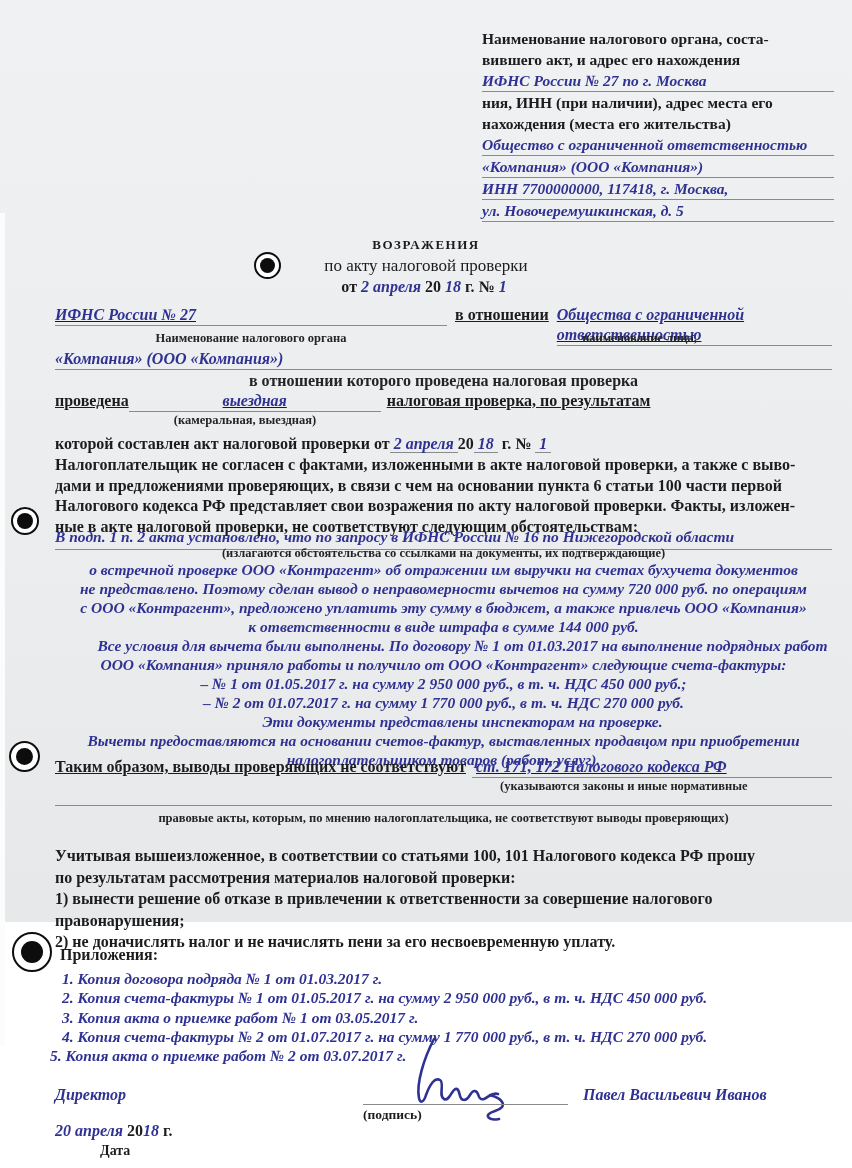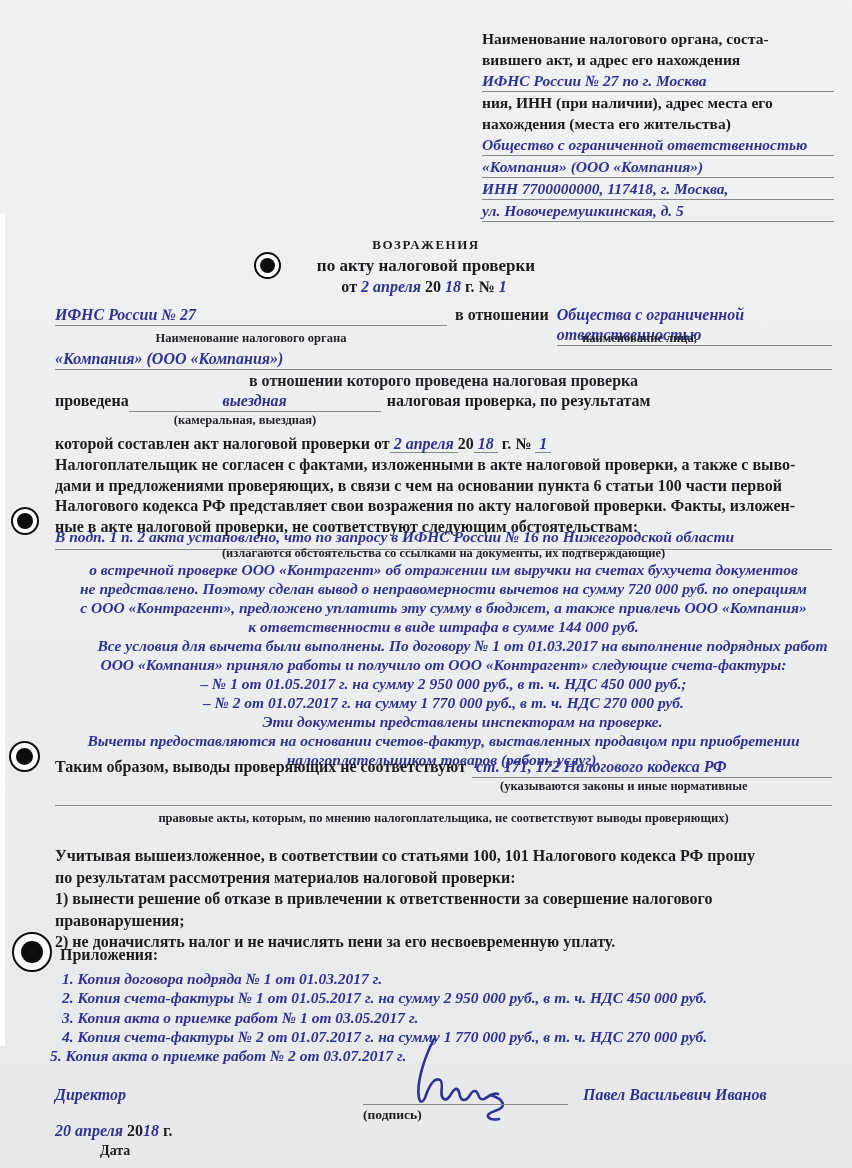--- a/index.html
+++ b/index.html
@@ -1,52 +1,52 @@
 <!DOCTYPE html>
 <html><head>
 <meta charset="utf-8">
 <style>
   html,body{margin:0;padding:0;}
   body{width:852px;height:1168px;overflow:hidden;
        font-family:"Liberation Serif","DejaVu Serif",serif;}
-  .page{position:relative;width:852px;height:1168px;
+  .page{position:relative;width:852px;height:922px;
         background:linear-gradient(180deg,#f0f1f3 0%,#ecedef 55%,#e6e8e9 100%);
         color:#1c1c1e;}
   .edge-strip{position:absolute;left:0;top:213px;width:5px;height:833px;background:#fbfcfc;}
 
   
   .blk{font-weight:600;color:#1c1c1e;}
   .blue{font-style:italic;font-weight:600;color:#2f3292;}
   .ul{border-bottom:1.4px solid #8a8a8a;}
   .cap{font-size:12.5px;font-weight:600;color:#242427;}
 
   
   .hdr{position:absolute;left:482px;top:28px;width:352px;font-size:15.5px;line-height:21px;}
   .hdr .hl{font-weight:600;}
   .hdr .hv{font-style:italic;font-weight:600;color:#2f3292;border-bottom:1.4px solid #8a8a8a;}
 
   
   .title-block{position:absolute;left:0;top:234px;width:852px;text-align:center;line-height:21px;}
   .title-block .t1{font-size:13px;font-weight:700;letter-spacing:1.5px;}
-  .title-block .t2{font-size:17px;font-weight:700;}
+  .title-block .t2{font-size:17px;font-weight:400;}
   .title-block .t3{font-size:16px;font-weight:600;}
   .title-block .t3 .blue{padding:0 4px;}
 
   
   .marker{position:absolute;border-radius:50%;background:#fff;border:2px solid #0d0d0d;
           display:flex;align-items:center;justify-content:center;box-sizing:border-box;}
   .marker .dot{border-radius:50%;background:#0d0d0d;display:block;}
   .m1{left:254px;top:252px;width:27px;height:27px;}  .m1 .dot{width:15px;height:15px;}
   .m2{left:11px;top:507px;width:28px;height:28px;}   .m2 .dot{width:16px;height:16px;}
   .m3{left:9px;top:741px;width:31px;height:31px;}    .m3 .dot{width:17px;height:17px;}
   .m4{left:12px;top:932px;width:40px;height:40px;}   .m4 .dot{width:22px;height:22px;}
 
   
   .row{position:absolute;left:55px;right:20px;font-size:16px;line-height:20px;}
-  .flex{display:flex;align-items:baseline;}
+  .flex{display:flex;align-items:baseline;text-decoration:underline;}
   .fl1{top:305px;}
   .fl1 .b1{width:392px;flex:none;}
   .fl1 .lbl{flex:none;padding:0 8px;white-space:nowrap;}
   .fl1 .b2{flex:1;}
   .caps1{top:328px;display:flex;}
   .caps1 .c1{width:392px;flex:none;text-align:center;}
   .caps1 .c2{flex:1;text-align:center;}
   .fl2{top:349px;}
   .fl2 .b1{display:block;}
   .caps2{top:371px;text-align:center;}

